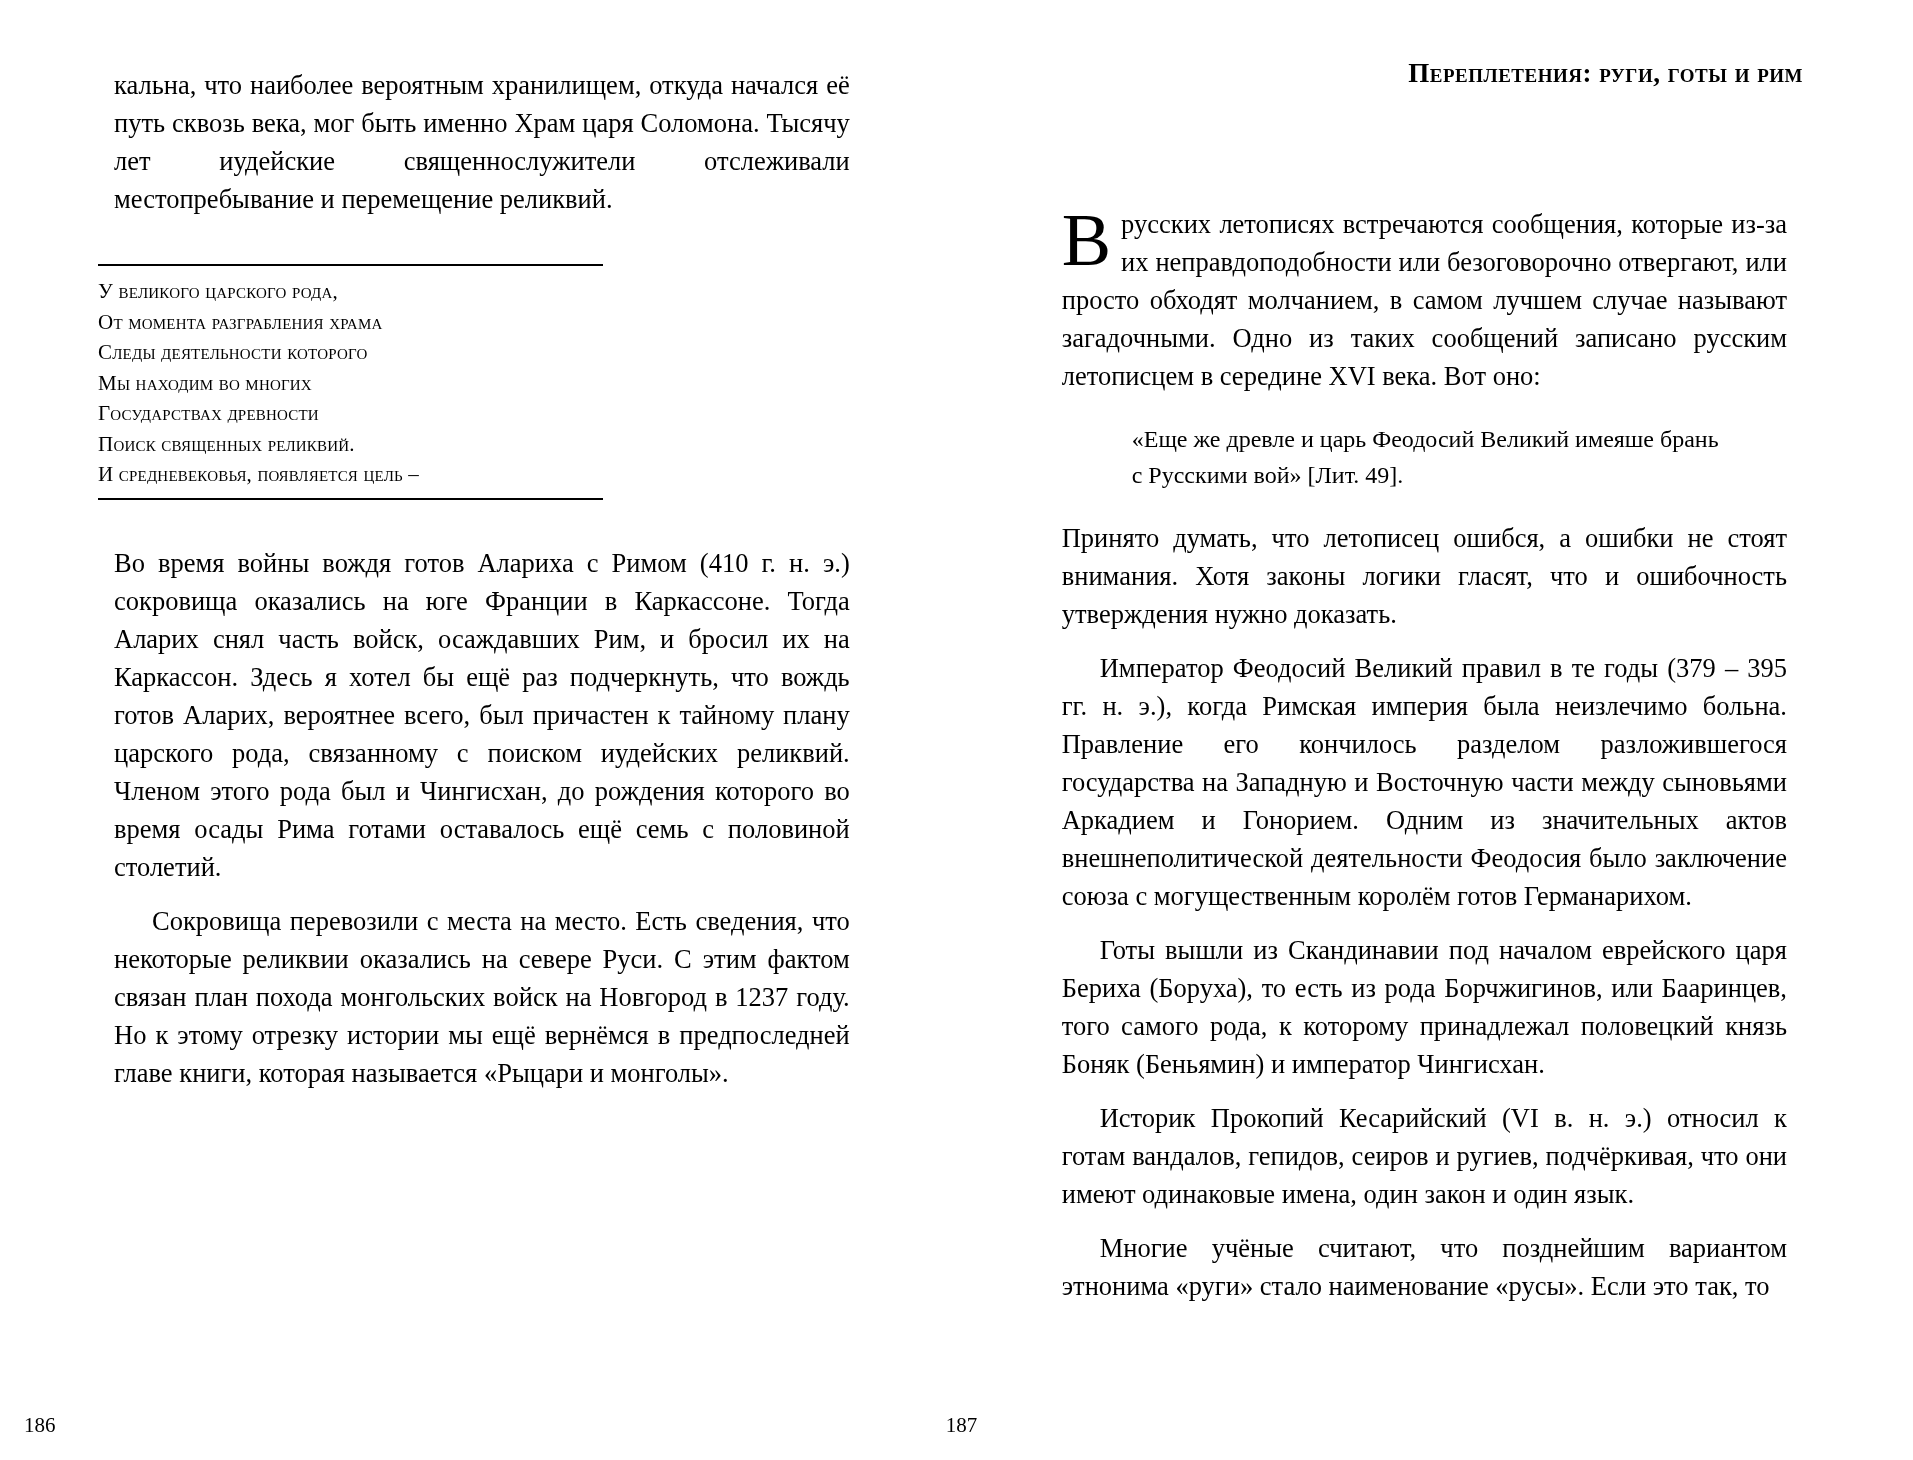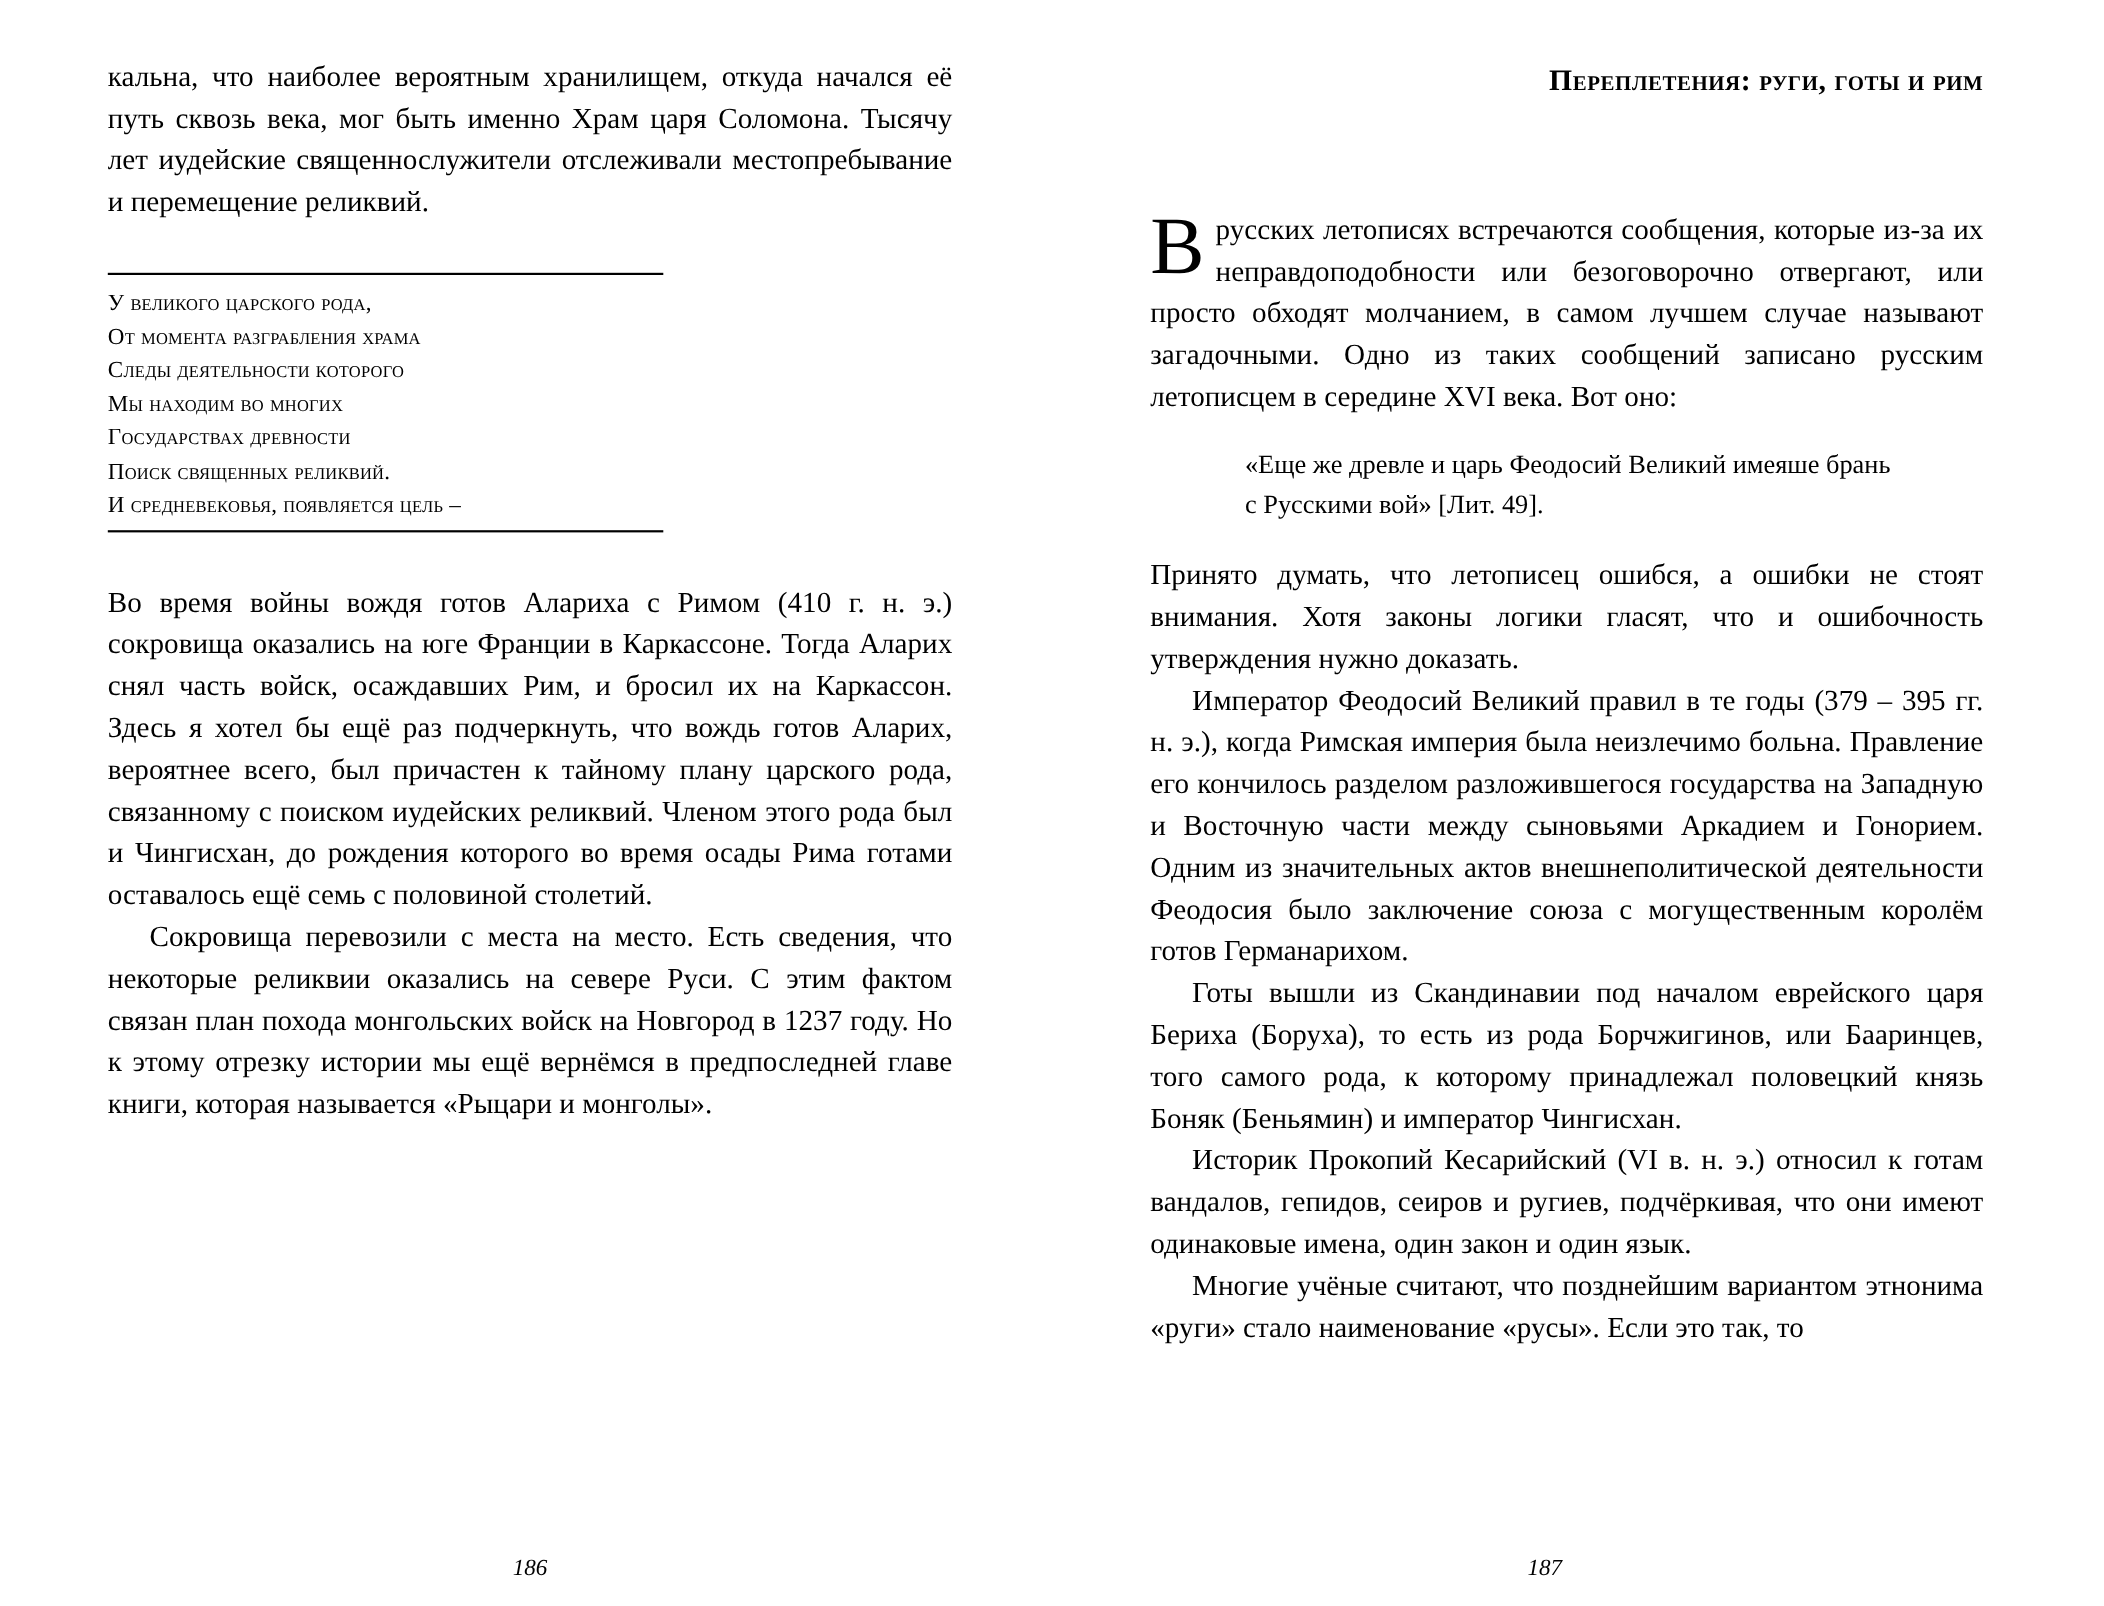--- a/index.html
+++ b/index.html
@@ -29,21 +29,21 @@
   }
   .page-left {
     width: 956px;
     padding: 10px 90px 0 58px;
   }
   .page-right {
     width: 957px;
     padding: 10px 70px 0 90px;
   }
   p {
-    margin: 0;
+    margin: 16px;
     font-size: 26.5px;
     line-height: 38px;
     text-align: justify;
     text-justify: inter-word;
     hyphens: manual;
   }
   p.indent {
     text-indent: 38px;
   }
   
@@ -95,23 +95,22 @@
     padding-left: 46px;
     font-size: 24px;
     line-height: 36px;
     text-align: left;
   }
   .quote .qline { display: block; margin-left: 40px; }
   .folio {
     position: absolute;
     bottom: 22px;
     width: 100%;
-    text-align: center;
+    text-align: left;
     font-size: 21px;
-    font-style: italic;
   }
   .page-left .folio { left: -16px; }
   .page-right .folio { left: -10px; }
 </style>
 </head>
 <body>
 
 <div class="spread">
 
   <div class="page page-left">

